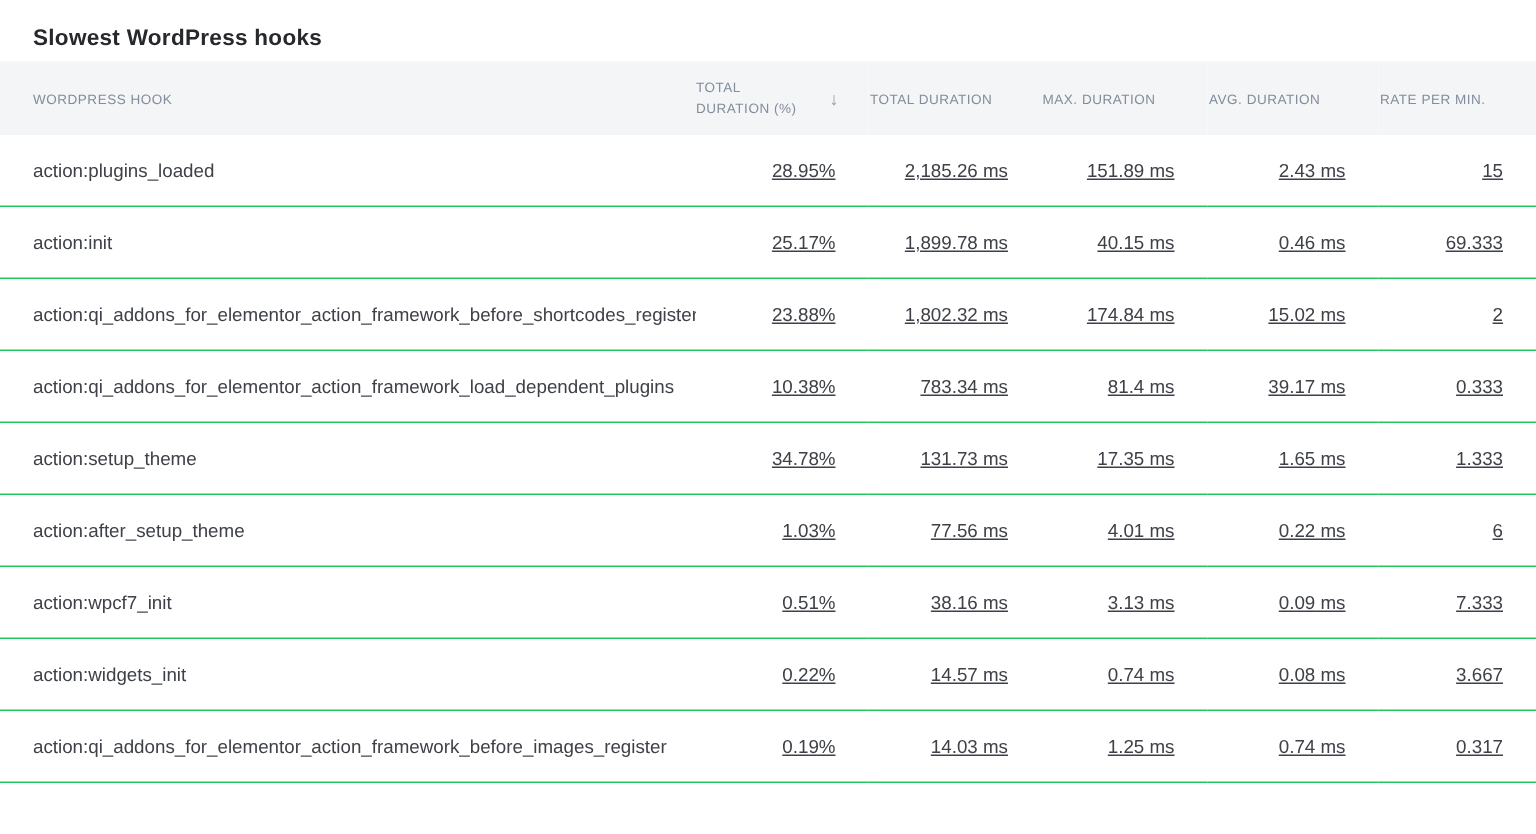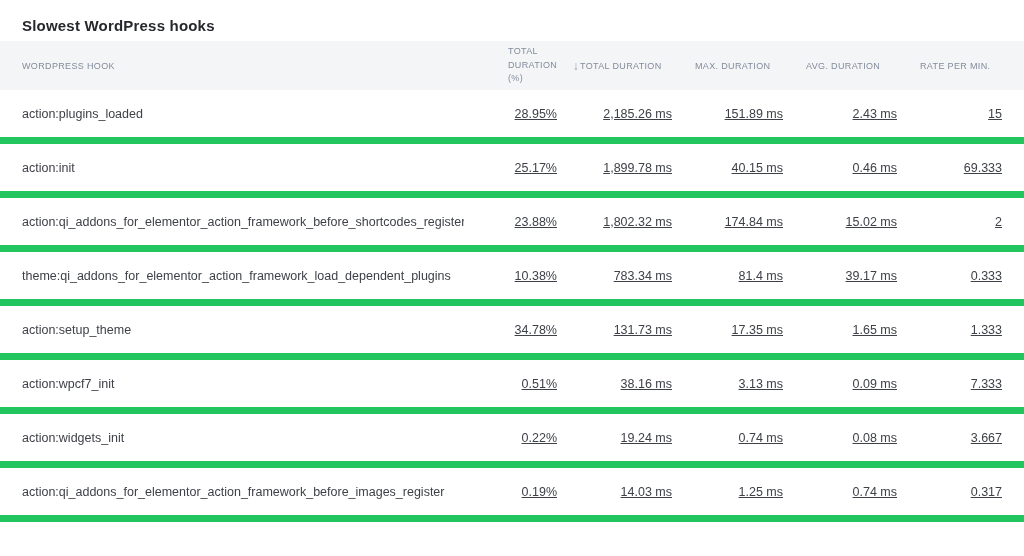--- a/index.html
+++ b/index.html
@@ -55,40 +55,39 @@
     padding-right: 10px;
   }
   th.col-sorted {
     text-align: left;
     padding: 0;
   }
   .sorted-header-inner {
     display: flex;
     align-items: center;
     gap: 9px;
-    margin-left: 44px;
   }
   .sorted-label {
     display: inline-block;
     max-width: 80px;
     white-space: normal;
     text-align: left;
     line-height: 1.5;
   }
   .sort-arrow {
     color: #9aa1ac;
     font-size: 12px;
     line-height: 1;
   }
   tbody td {
     height: 45px;
     font-size: 12.5px;
     color: #3e4147;
     vertical-align: middle;
-    border-bottom: 7px solid #22c55e;
+    border-bottom: 1px solid #22c55e;
     white-space: nowrap;
     overflow: hidden;
   }
   td.cell-hook {
     padding-left: 22px;
     text-align: left;
   }
   td.cell-num {
     text-align: right;
     padding-right: 22px;
@@ -145,47 +144,55 @@
   </tr>
         <tr>
     <td class="cell-hook">action:qi_addons_for_elementor_action_framework_before_shortcodes_register</td>
     <td class="cell-num">23.88%</td>
     <td class="cell-num">1,802.32 ms</td>
     <td class="cell-num">174.84 ms</td>
     <td class="cell-num">15.02 ms</td>
     <td class="cell-num">2</td>
   </tr>
         <tr>
-    <td class="cell-hook">theme:qi_addons_for_elementor_action_framework_load_dependent_plugins</td>
+    <td class="cell-hook">action:qi_addons_for_elementor_action_framework_load_dependent_plugins</td>
     <td class="cell-num">10.38%</td>
     <td class="cell-num">783.34 ms</td>
     <td class="cell-num">81.4 ms</td>
     <td class="cell-num">39.17 ms</td>
     <td class="cell-num">0.333</td>
   </tr>
         <tr>
     <td class="cell-hook">action:setup_theme</td>
     <td class="cell-num">34.78%</td>
     <td class="cell-num">131.73 ms</td>
     <td class="cell-num">17.35 ms</td>
     <td class="cell-num">1.65 ms</td>
     <td class="cell-num">1.333</td>
   </tr>
         <tr>
+    <td class="cell-hook">action:after_setup_theme</td>
+    <td class="cell-num">1.03%</td>
+    <td class="cell-num">77.56 ms</td>
+    <td class="cell-num">4.01 ms</td>
+    <td class="cell-num">0.22 ms</td>
+    <td class="cell-num">6</td>
+  </tr>
+        <tr>
     <td class="cell-hook">action:wpcf7_init</td>
     <td class="cell-num">0.51%</td>
     <td class="cell-num">38.16 ms</td>
     <td class="cell-num">3.13 ms</td>
     <td class="cell-num">0.09 ms</td>
     <td class="cell-num">7.333</td>
   </tr>
         <tr>
     <td class="cell-hook">action:widgets_init</td>
     <td class="cell-num">0.22%</td>
-    <td class="cell-num">19.24 ms</td>
+    <td class="cell-num">14.57 ms</td>
     <td class="cell-num">0.74 ms</td>
     <td class="cell-num">0.08 ms</td>
     <td class="cell-num">3.667</td>
   </tr>
         <tr>
     <td class="cell-hook">action:qi_addons_for_elementor_action_framework_before_images_register</td>
     <td class="cell-num">0.19%</td>
     <td class="cell-num">14.03 ms</td>
     <td class="cell-num">1.25 ms</td>
     <td class="cell-num">0.74 ms</td>

